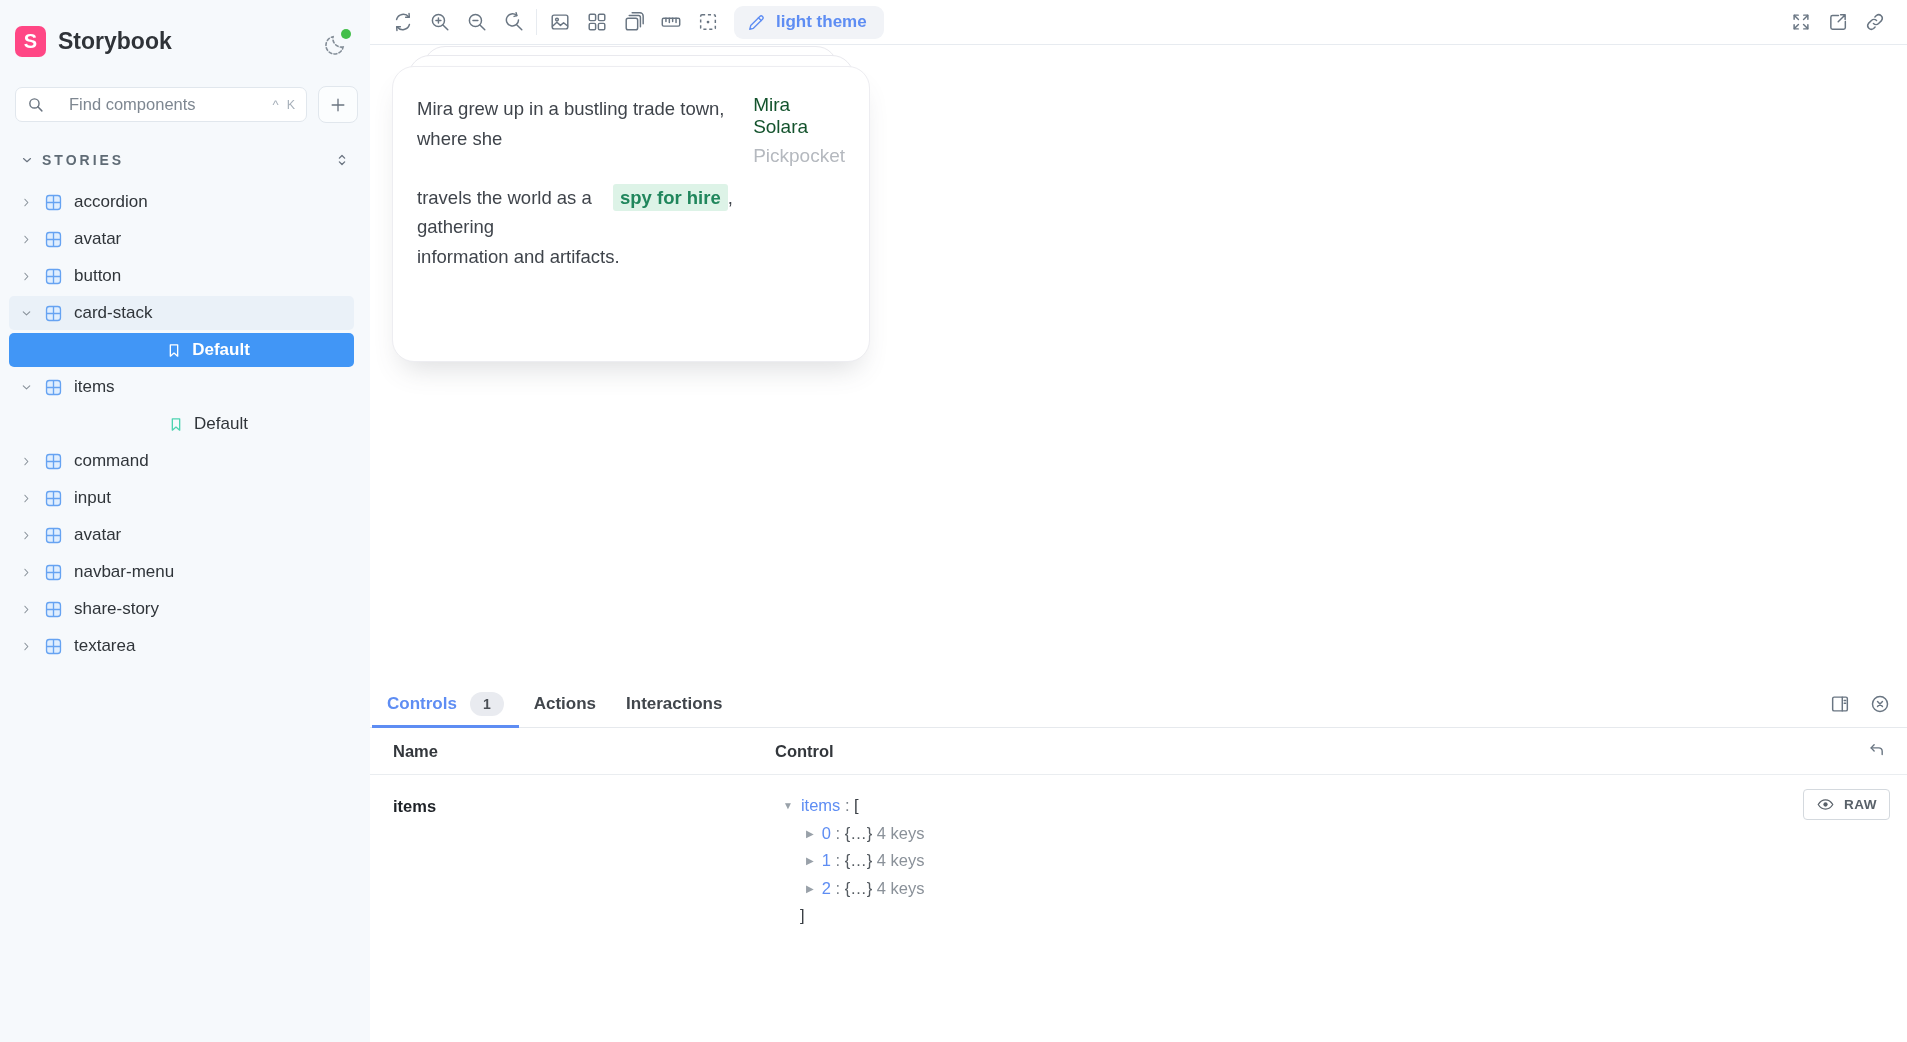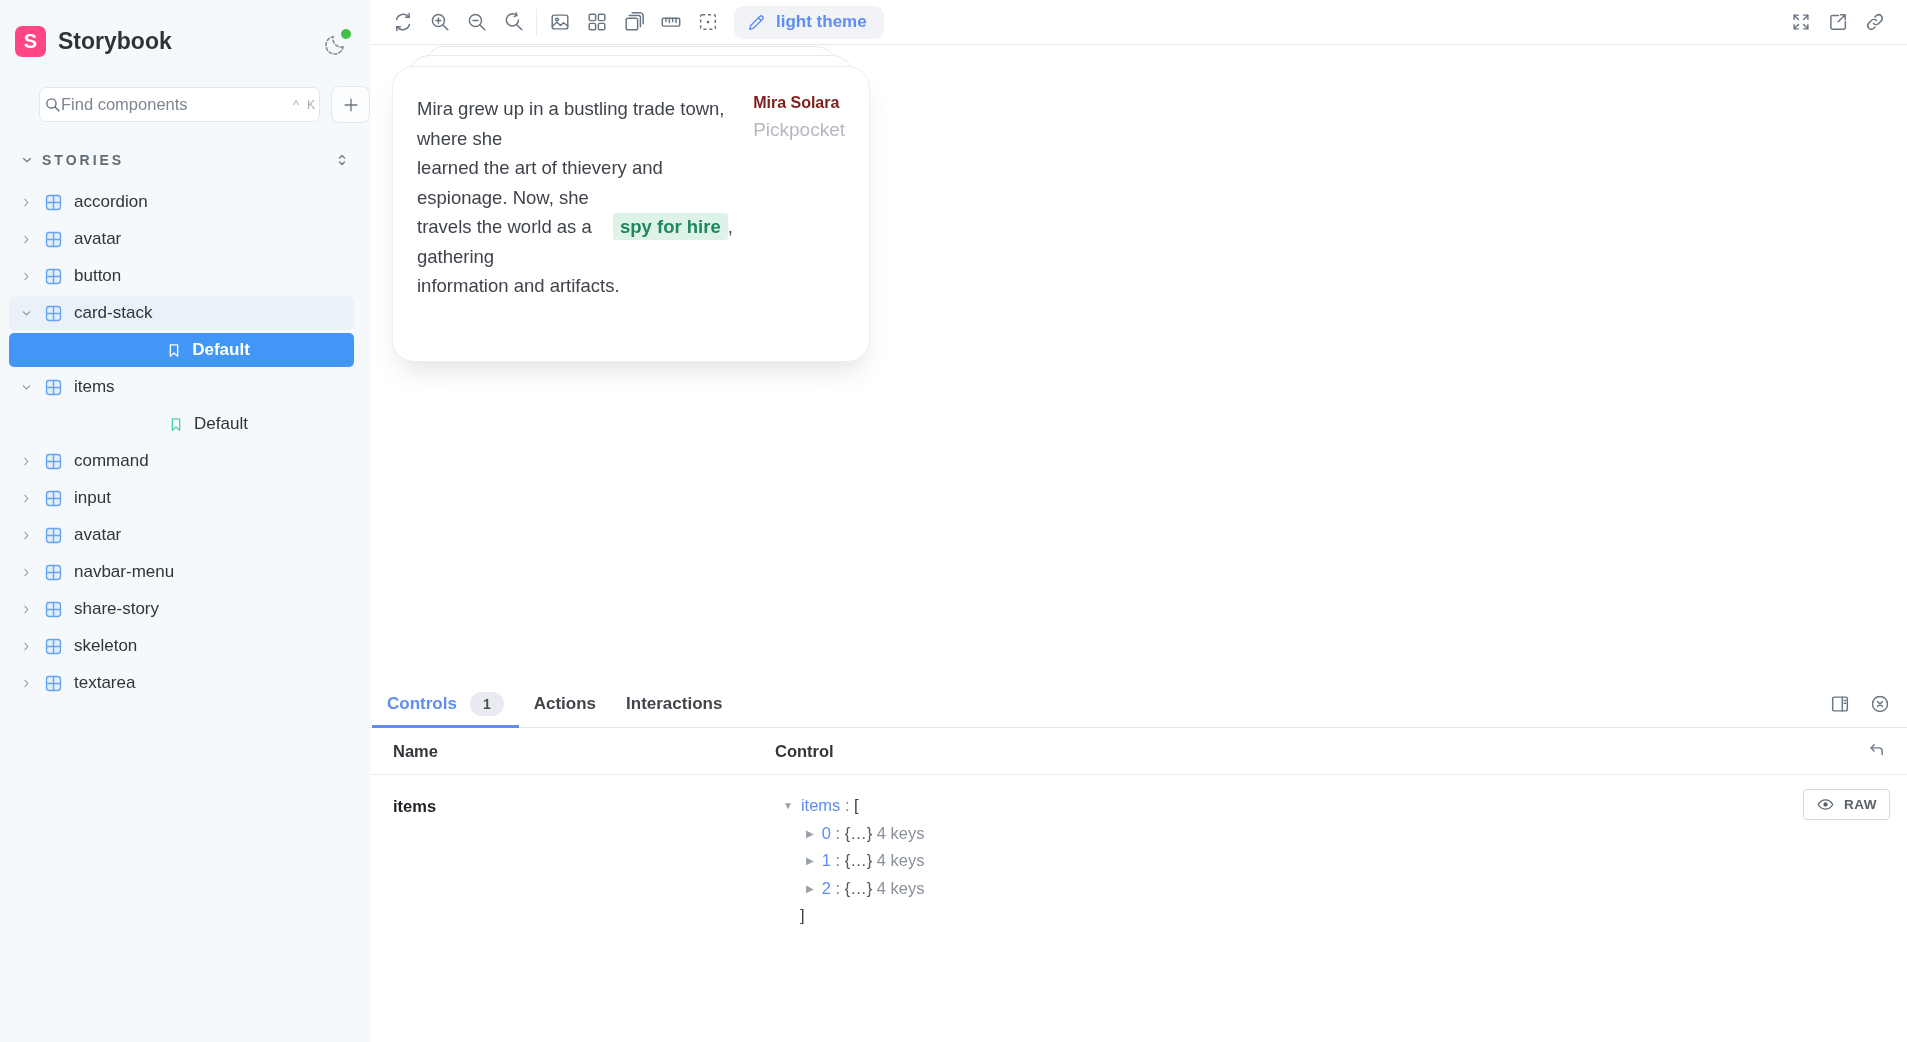--- a/index.html
+++ b/index.html
@@ -17,21 +17,21 @@
   .logo-row{padding:26px 20px 0 15px;display:flex;justify-content:space-between;align-items:flex-start;}
   .brand{display:flex;align-items:center;gap:12px;cursor:pointer;}
   .logo-badge{width:31px;height:31px;border-radius:7px;background:var(--brand);color:#fff;
     font-weight:700;font-size:20px;display:flex;align-items:center;justify-content:center;}
   .brand-name{font-size:23px;font-weight:800;color:#2F3338;}
   .moon-btn{position:relative;background:none;border:none;cursor:pointer;margin-top:4px;padding:2px;}
   .moon-dot{position:absolute;right:-1px;top:-1px;width:10px;height:10px;border-radius:50%;background:#43BF4A;}
 
   .search-row{display:flex;align-items:center;gap:11px;margin-top:26px;padding-left:15px;}
   .searchbox{width:292px;height:35px;border:1px solid #E1E7ED;background:#fff;border-radius:7px;
-    display:flex;align-items:center;padding:0 4px;gap:0;cursor:text;margin-left:24px;}
+    display:flex;align-items:center;padding:0 11px;gap:25px;cursor:text;}
   .search-ph{color:#7E8791;font-size:16.5px;flex:1;}
   .shortcut{color:#A7B0BA;font-size:13px;display:flex;gap:8px;align-items:center;}
   .shortcut .k{font-size:12.5px;}
   .plus-btn{width:40px;height:37px;border-radius:8px;border:1px solid #E1E7ED;background:#FBFDFE;
     display:flex;align-items:center;justify-content:center;cursor:pointer;}
 
   .stories-header{margin-top:25px;padding:0 17px 0 20px;display:flex;align-items:center;gap:8px;height:24px;}
   .stories-label{font-size:14px;font-weight:700;letter-spacing:3px;color:#5F6B75;}
   .sort-btn{margin-left:auto;background:none;border:none;cursor:pointer;display:flex;padding:2px;}
 
@@ -58,21 +58,21 @@
 
   .canvas{position:absolute;top:45px;left:0;right:0;bottom:362px;background:#fff;overflow:hidden;}
   .card-back{position:absolute;background:#fff;border:1px solid #E9E9EE;border-radius:22px;height:90px;}
   .card-back-2{left:53px;width:415px;top:1px;z-index:1;}
   .card-back-1{left:38px;width:446px;top:10px;z-index:2;}
   .card{position:absolute;left:22px;top:21px;width:478px;height:296px;z-index:3;background:#fff;
     border:1px solid #EDEDF1;border-radius:22px;box-shadow:0 16px 28px -10px rgba(80,85,95,.20);
     padding:27px 24px 25px;display:flex;flex-direction:row;justify-content:space-between;}
   .card-text{font-size:18.5px;line-height:29.5px;color:#3F444B;}
   .hl{background:var(--hl-bg);color:var(--hl-text);padding:3px 7px;border-radius:3px;font-weight:600;margin-left:16px;}
-  .card-name{font-size:16px;font-weight:700;color:#7f1d1d;}
+  .card-name{font-size:19px;font-weight:400;color:#14532d;}
   .card-role{font-size:19px;color:#B5B9BF;margin-top:7px;}
 
   
   .panel{position:absolute;left:0;right:0;bottom:0;height:362px;background:#fff;}
   .tabbar{height:48px;border-bottom:1px solid #E6E9ED;display:flex;align-items:center;padding:0 16px 0 2px;}
   .tab{height:100%;display:flex;align-items:center;padding:0 15px;font-size:17px;font-weight:700;
     color:#41464C;position:relative;cursor:pointer;background:none;border:none;font-family:inherit;}
   .tab.active{color:var(--accent);}
   .tab.active::after{content:"";position:absolute;left:0;right:0;bottom:-1px;height:3px;background:var(--accent);}
   .badge{margin-left:13px;background:#E9EBF0;color:#4A4F55;font-size:14px;font-weight:700;
@@ -315,34 +315,20 @@
             <svg width="13" height="13" viewBox="0 0 24 24" fill="none" stroke="#879099" stroke-width="2" stroke-linecap="round" stroke-linejoin="round">
               <path d="M9 6l5.5 6L9 18"></path>
             </svg>
           </span>
           <span class="cicon">
             <svg width="19" height="19" viewBox="0 0 24 24">
               <rect x="3.2" y="3.2" width="17.6" height="17.6" rx="3.5" fill="#E0EEFE" stroke="#66A3F2" stroke-width="1.7"></rect>
               <path d="M12 3.2v17.6M3.2 12h17.6" stroke="#66A3F2" stroke-width="1.7"></path>
             </svg>
           </span>
-          <span class="lbl">skeleton</span>
-        </div>
-        <div class="titem">
-          <span class="chev">
-            <svg width="13" height="13" viewBox="0 0 24 24" fill="none" stroke="#879099" stroke-width="2" stroke-linecap="round" stroke-linejoin="round">
-              <path d="M9 6l5.5 6L9 18"></path>
-            </svg>
-          </span>
-          <span class="cicon">
-            <svg width="19" height="19" viewBox="0 0 24 24">
-              <rect x="3.2" y="3.2" width="17.6" height="17.6" rx="3.5" fill="#E0EEFE" stroke="#66A3F2" stroke-width="1.7"></rect>
-              <path d="M12 3.2v17.6M3.2 12h17.6" stroke="#66A3F2" stroke-width="1.7"></path>
-            </svg>
-          </span>
           <span class="lbl">textarea</span>
         </div>
       </div>
   </aside>
 
   <div class="main">
 
     <div class="toolbar">
       <button class="tbtn">
         <svg width="22" height="22" viewBox="0 0 24 24" fill="none" stroke="currentColor" stroke-width="1.6" stroke-linecap="round" stroke-linejoin="round">
@@ -436,21 +422,21 @@
         </svg>
       </button>
     </div>
 
     <div class="canvas">
       <div class="card-back card-back-2"></div>
       <div class="card-back card-back-1"></div>
       <div class="card">
         <p class="card-text">
           <span>Mira grew up in a bustling trade town, where she</span><br>
-          <span>learned the art of thievery and espionage. Now, she</span><br>
+          <br>
           <span>travels the world as a </span><span class="hl">spy for hire</span><span>, gathering</span><br>
           <span>information and artifacts.</span>
         </p>
         <div>
           <div class="card-name">Mira Solara</div>
           <div class="card-role">Pickpocket</div>
         </div>
       </div>
     </div>
 

